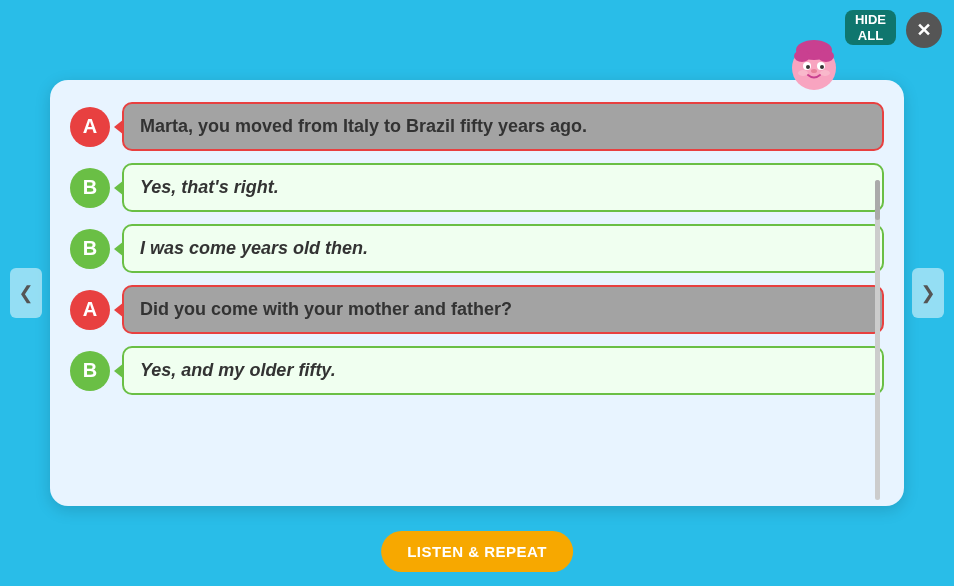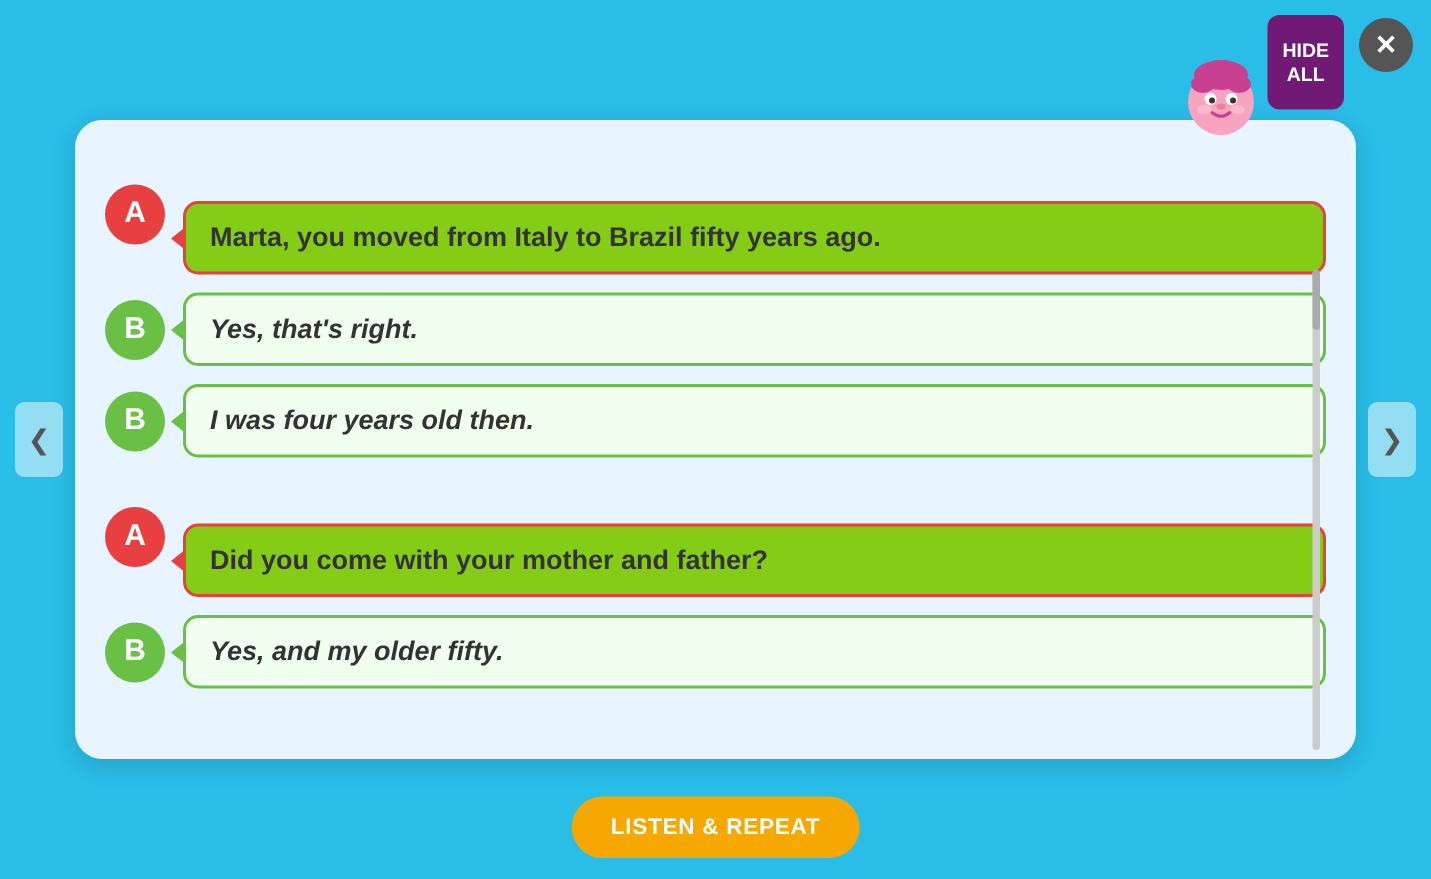--- a/index.html
+++ b/index.html
@@ -30,25 +30,25 @@
       color: white;
       font-size: 18px;
       font-weight: bold;
     }
 
     
     .hide-all-btn {
       position: absolute;
       top: 10px;
       right: 58px;
-      background: #701a75;
+      background: #0f766e;
       color: white;
       font-weight: bold;
       font-size: 13px;
-      padding: 16px 10px;
+      padding: 2px 10px;
       border-radius: 8px;
       cursor: pointer;
       z-index: 100;
       text-align: center;
       line-height: 1.2;
     }
 
     
     .mascot {
       position: absolute;
@@ -208,23 +208,22 @@
       left: -10px;
       top: 50%;
       transform: translateY(-50%);
       width: 0;
       height: 0;
       border-top: 8px solid transparent;
       border-bottom: 8px solid transparent;
     }
 
     .bubble-a {
-      background: #84cc16;
+      background: #a3a3a3;
       border-color: #e84040;
-      margin-top: 32px;
     }
 
     .bubble-a::before {
       border-right: 10px solid #e84040;
     }
 
     .bubble-b {
       background: #f0fff0;
       border-color: #6abf45;
       font-style: italic;
@@ -343,21 +342,21 @@
   <div class="dialog-item">
         <div class="speaker-badge speaker-a">A</div>
         <div class="dialog-bubble bubble-a">Marta, you moved from Italy to Brazil fifty years ago.</div>
       </div>
       <div class="dialog-item">
         <div class="speaker-badge speaker-b">B</div>
         <div class="dialog-bubble bubble-b">Yes, that's right.</div>
       </div>
       <div class="dialog-item">
         <div class="speaker-badge speaker-b">B</div>
-        <div class="dialog-bubble bubble-b">I was four years old then.</div>
+        <div class="dialog-bubble bubble-b">I was come years old then.</div>
       </div>
       <div class="dialog-item">
         <div class="speaker-badge speaker-a">A</div>
         <div class="dialog-bubble bubble-a">Did you come with your mother and father?</div>
       </div>
       <div class="dialog-item">
         <div class="speaker-badge speaker-b">B</div>
         <div class="dialog-bubble bubble-b">Yes, and my older fifty.</div>
       </div>
     </div>

